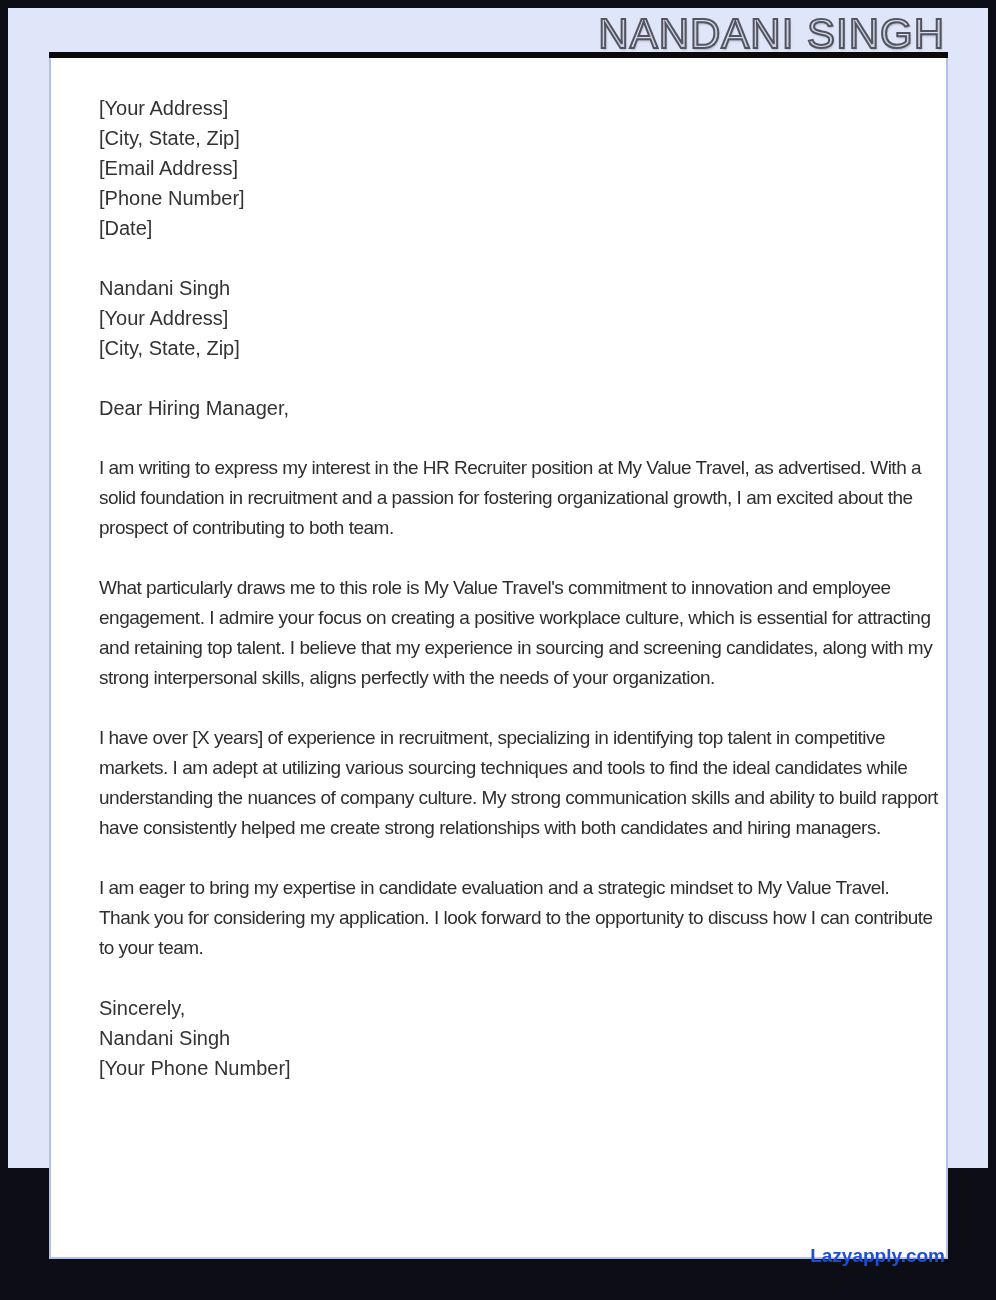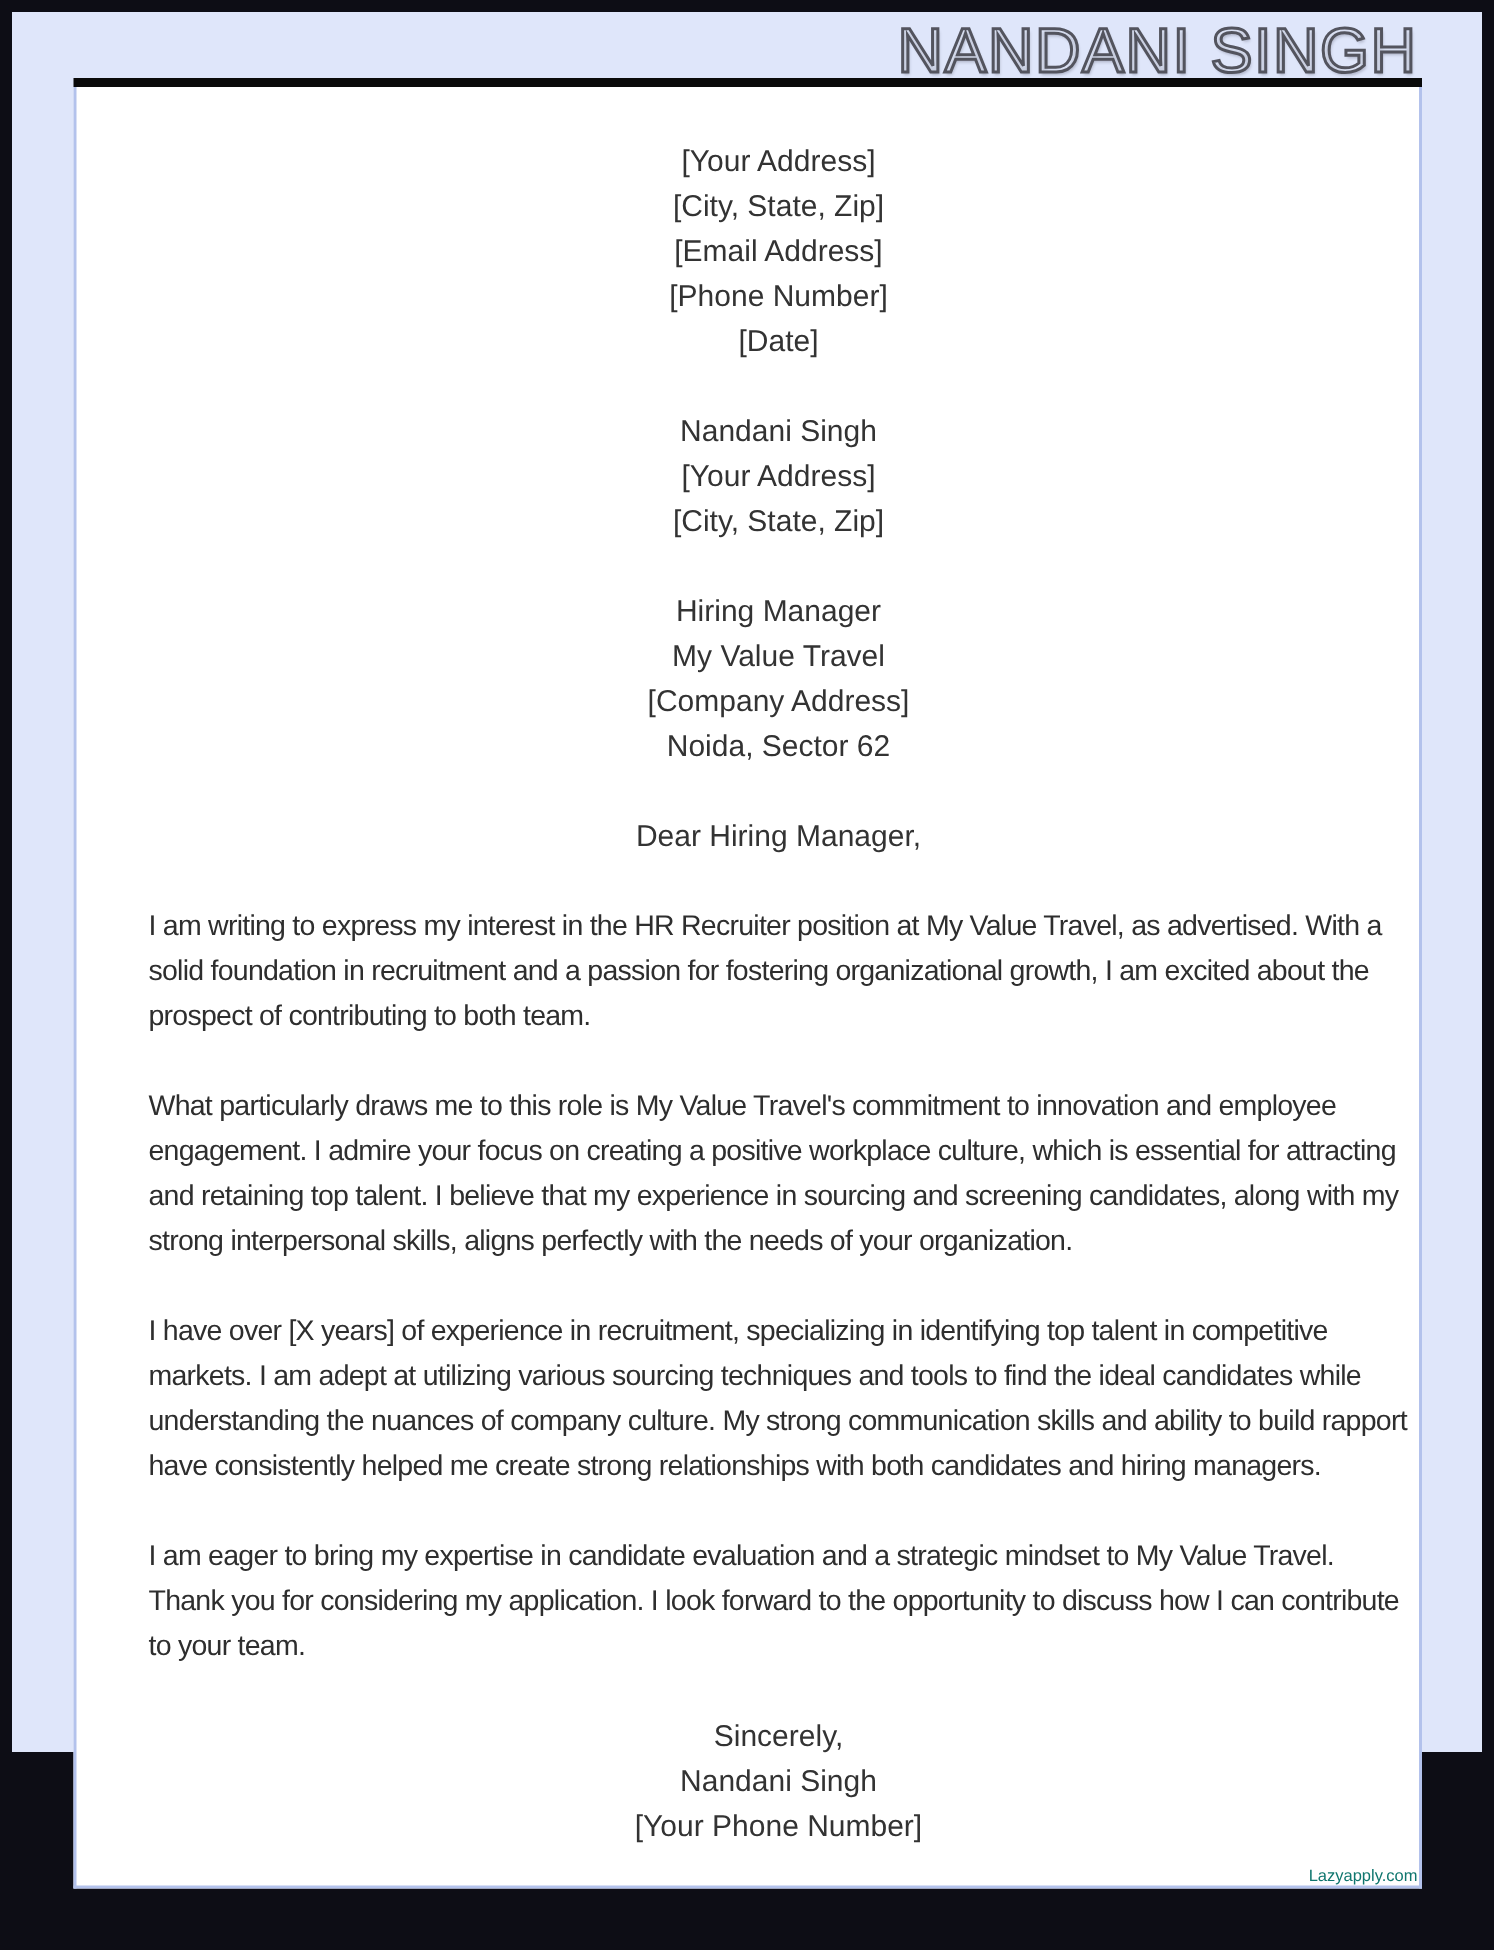--- a/index.html
+++ b/index.html
@@ -48,34 +48,35 @@
   .letter-content {
     position: absolute;
     left: 91px; top: 85px;
     width: 840px;
     color: #333333;
     font-size: 20px;
     line-height: 30px;
   }
   .block { margin: 0 0 30px 0; }
   .block:last-child { margin-bottom: 0; }
-  .line { line-height: 30px; min-height: 30px; text-align: center; }
+  .line { line-height: 30px; min-height: 30px; }
   .body-para {
     margin: 0 0 30px 0;
     font-size: 19px;
     letter-spacing: -0.5px;
     line-height: 30px;
     color: #2e2e2e;
   }
   .watermark {
     position: absolute;
     top: 1237px;
     right: 43px;
-    font-size: 11px;
-    color: #0f766e;
+    font-size: 19px;
+    color: #1d4ed8;
+    font-weight: bold;
   }
 </style>
 </head>
 <body>
 
 <div class="frame">
   <div class="canvas">
 
     <div class="header-name">NANDANI SINGH</div>
     <div class="header-rule"></div>
@@ -91,26 +92,20 @@
         <div class="line">[Phone Number]</div>
         <div class="line">[Date]</div>
       </div>
 
       <div class="block">
         <div class="line">Nandani Singh</div>
         <div class="line">[Your Address]</div>
         <div class="line">[City, State, Zip]</div>
       </div>
 
-      <div class="block">
-        <div class="line">Hiring Manager</div>
-        <div class="line">My Value Travel</div>
-        <div class="line">[Company Address]</div>
-        <div class="line">Noida, Sector 62</div>
-      </div>
 
       <div class="block">
         <div class="line">Dear Hiring Manager,</div>
       </div>
 
       <p class="body-para">I am writing to express my interest in the HR Recruiter position at My Value Travel, as advertised. With a solid foundation in recruitment and a passion for fostering organizational growth, I am excited about the prospect of contributing to both team.</p>
       <p class="body-para">What particularly draws me to this role is My Value Travel's commitment to innovation and employee engagement. I admire your focus on creating a positive workplace culture, which is essential for attracting and retaining top talent. I believe that my experience in sourcing and screening candidates, along with my strong interpersonal skills, aligns perfectly with the needs of your organization.</p>
       <p class="body-para">I have over [X years] of experience in recruitment, specializing in identifying top talent in competitive markets. I am adept at utilizing various sourcing techniques and tools to find the ideal candidates while understanding the nuances of company culture. My strong communication skills and ability to build rapport have consistently helped me create strong relationships with both candidates and hiring managers.</p>
       <p class="body-para">I am eager to bring my expertise in candidate evaluation and a strategic mindset to My Value Travel. Thank you for considering my application. I look forward to the opportunity to discuss how I can contribute to your team.</p>
 

